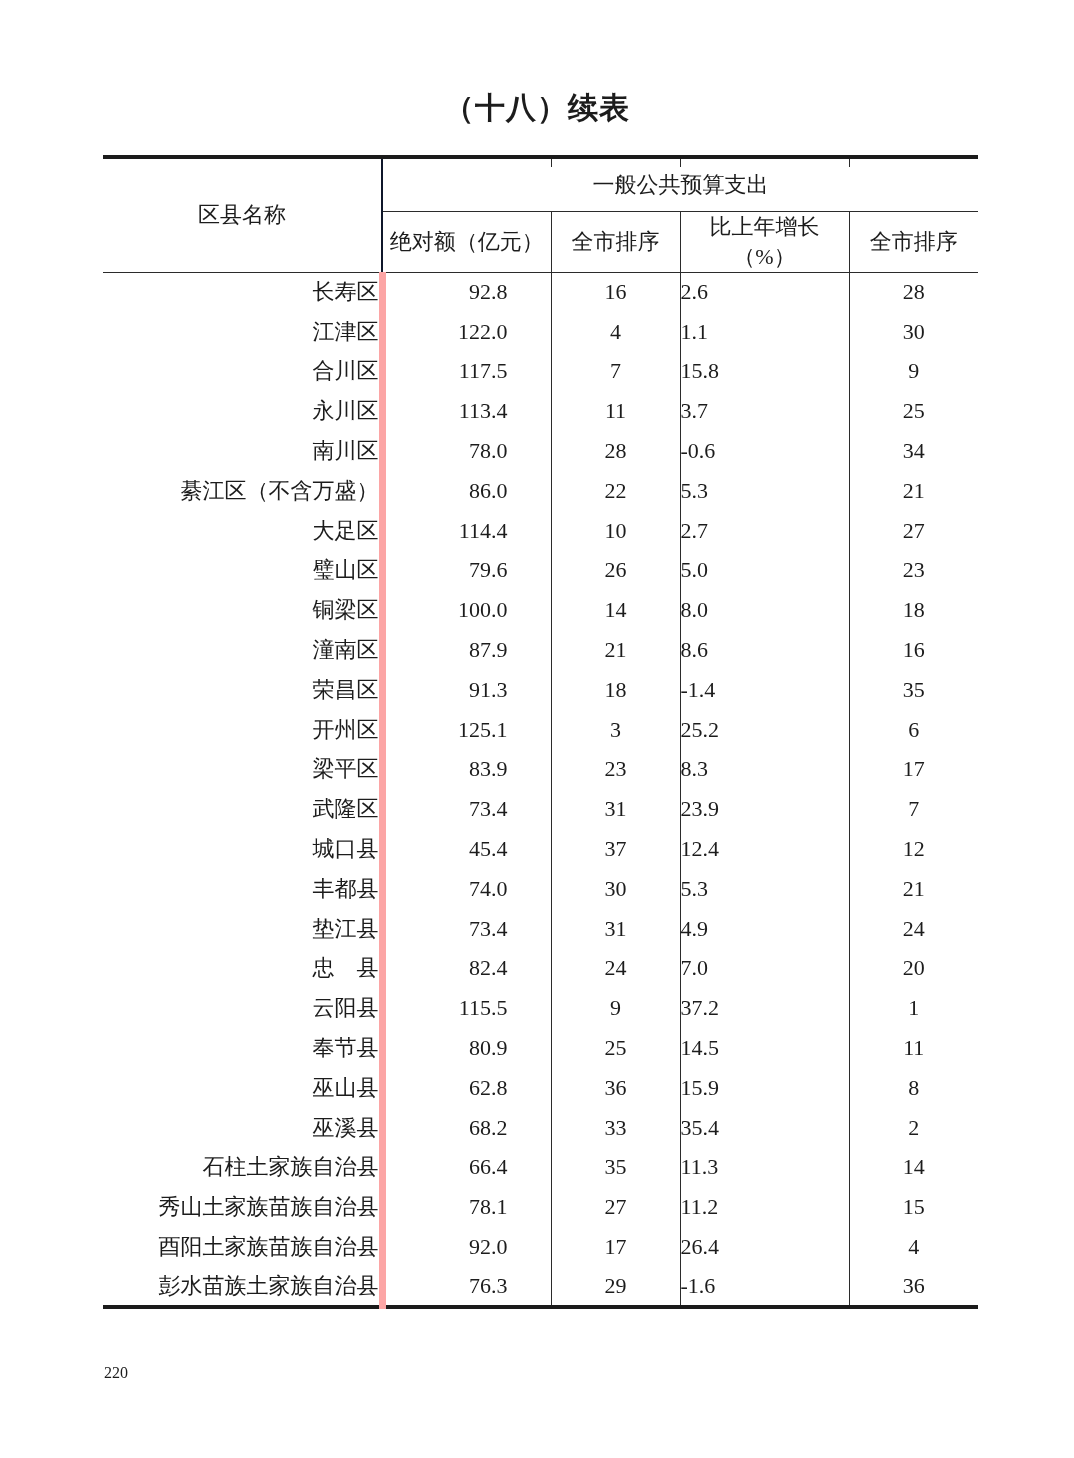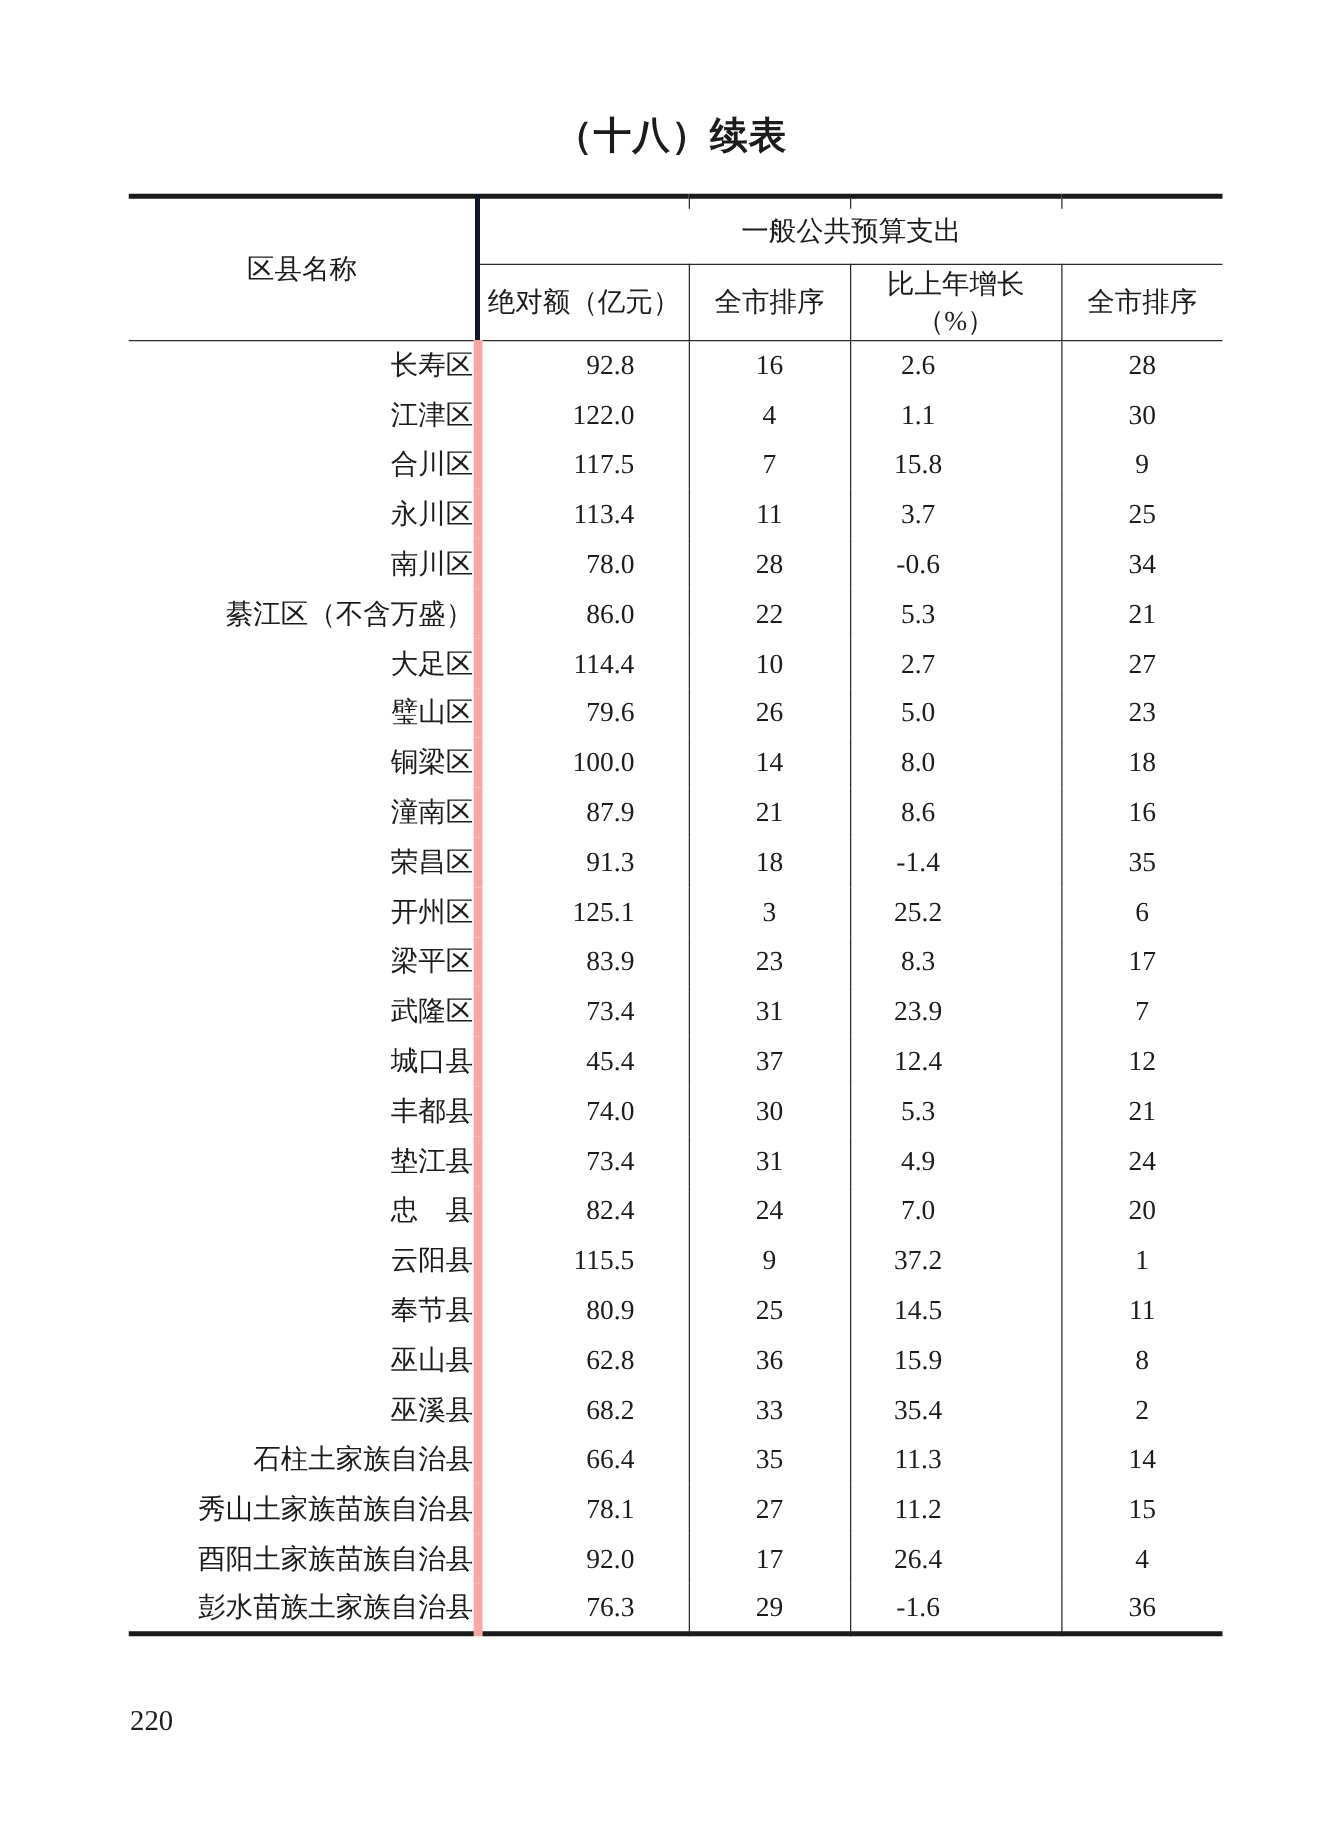--- a/index.html
+++ b/index.html
@@ -48,60 +48,60 @@
   }
   td {
     padding: 0;
     vertical-align: middle;
   }
   tr.head-row-1 { height: 54px; }
   tr.head-row-2 { height: 48px; }
   tr.data-row   { height: 39.8px; }
 
   .th-name {
-    border-right: 4px solid #0f172a;
+    border-right: 2px solid #0f172a;
     border-bottom: 1px solid #2b2b2b;
   }
   .th-group {
     border-bottom: 1px solid #2b2b2b;
   }
   .th-sub {
     border-bottom: 1px solid #2b2b2b;
   }
   .c2, .c3, .c4 { border-right: 1px solid #2b2b2b; }
 
   .td-name {
     text-align: right;
     padding-left: 10px;
     border-right: 7px solid #fca5a5;
   }
   .td-abs {
     text-align: right;
     padding-right: 43px;
   }
   .td-growth {
-    text-align: center;
+    text-align: left;
     padding-right: 60px;
   }
   .td-rank {
     text-align: center;
     margin-top: 22px;
   }
   .stub {
     position: absolute;
     top: 4px;
     width: 1px;
     height: 8px;
     background: #2b2b2b;
   }
   .page-number {
     position: absolute;
     left: 104px;
     top: 1364px;
-    font-size: 23px;
+    font-size: 16px;
   }
 </style>
 </head>
 <body>
 
 <div class="page">
 
   <h1 class="title">（十八）续表</h1>
 
   <div class="table-wrap">

